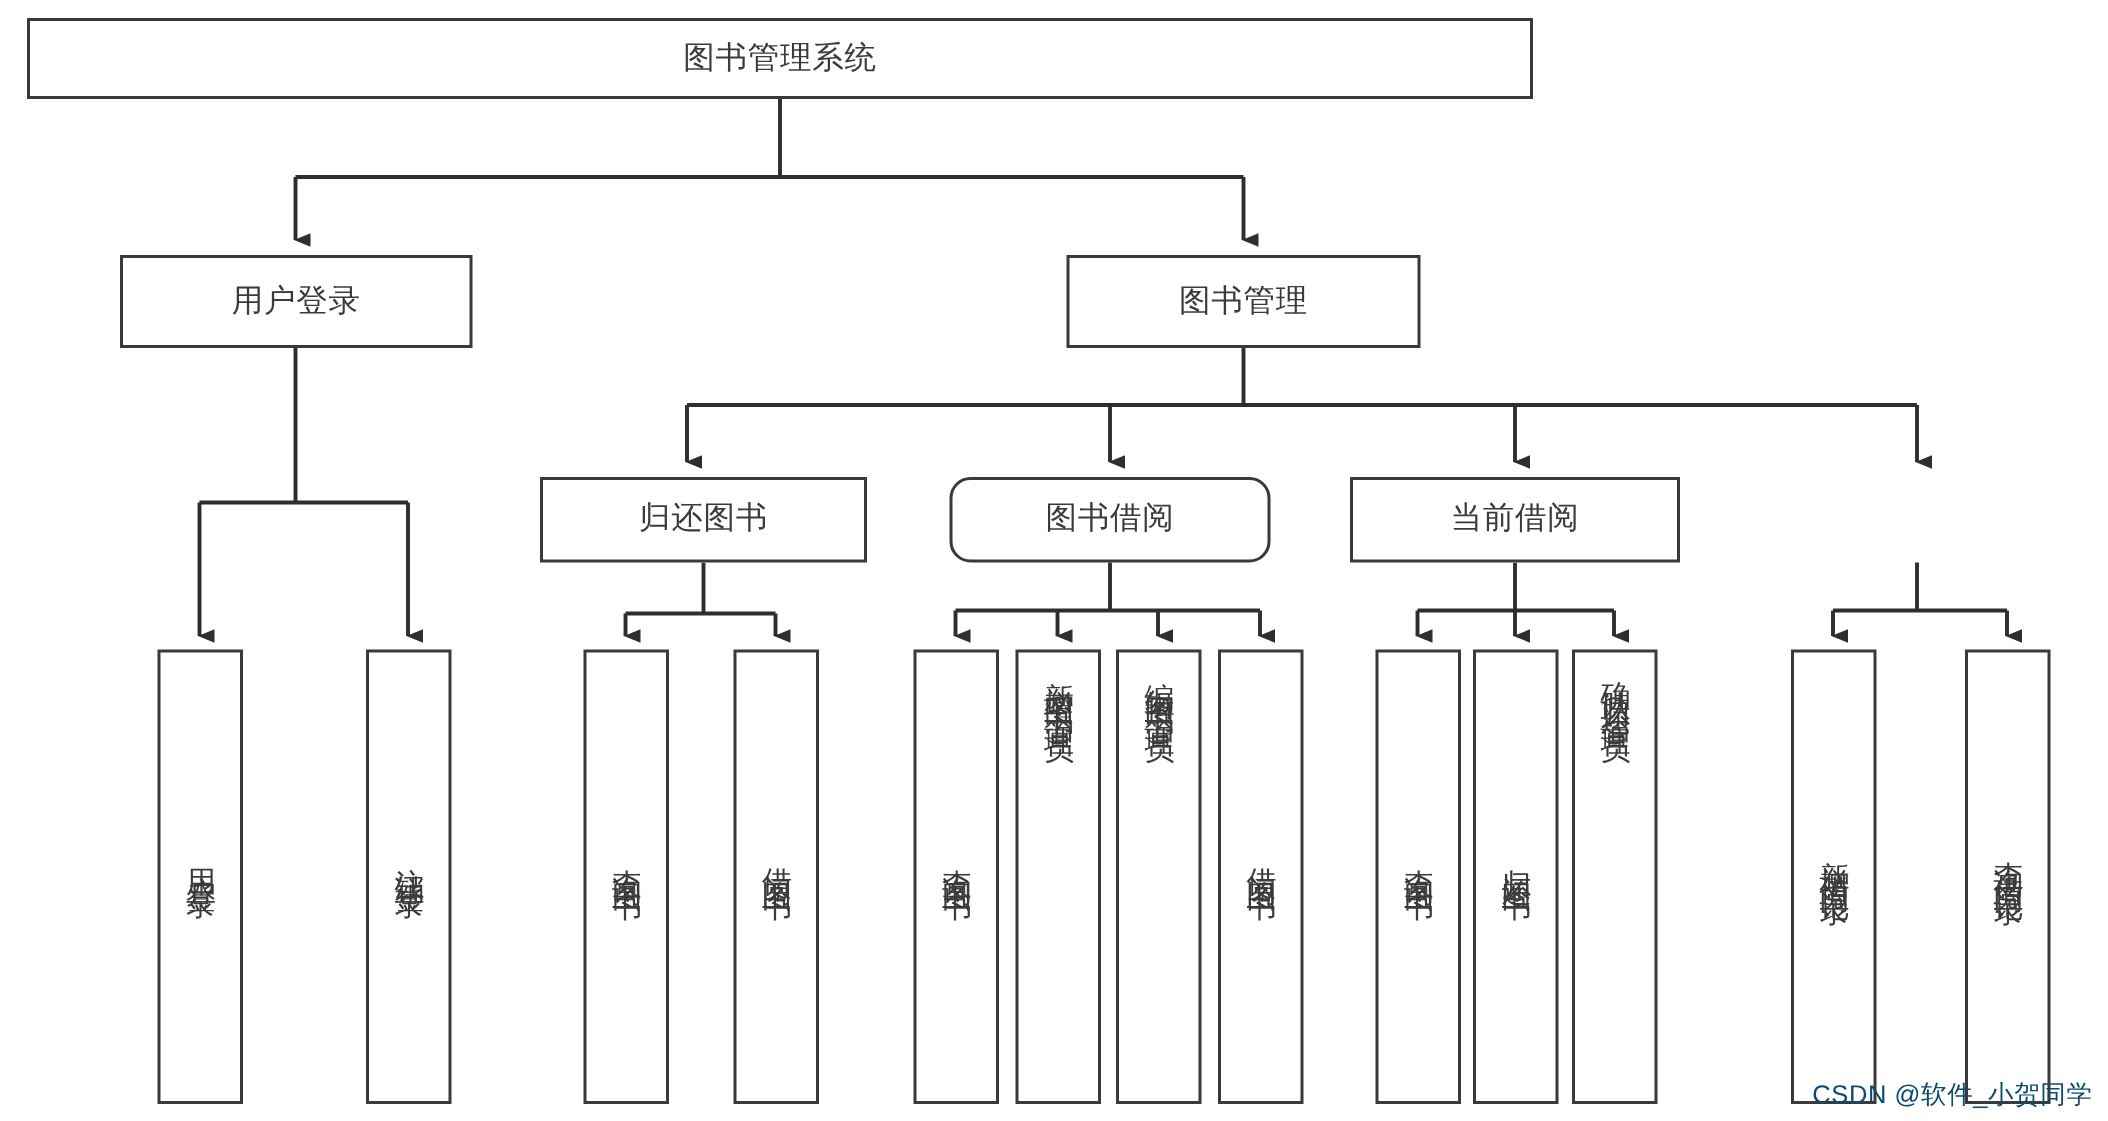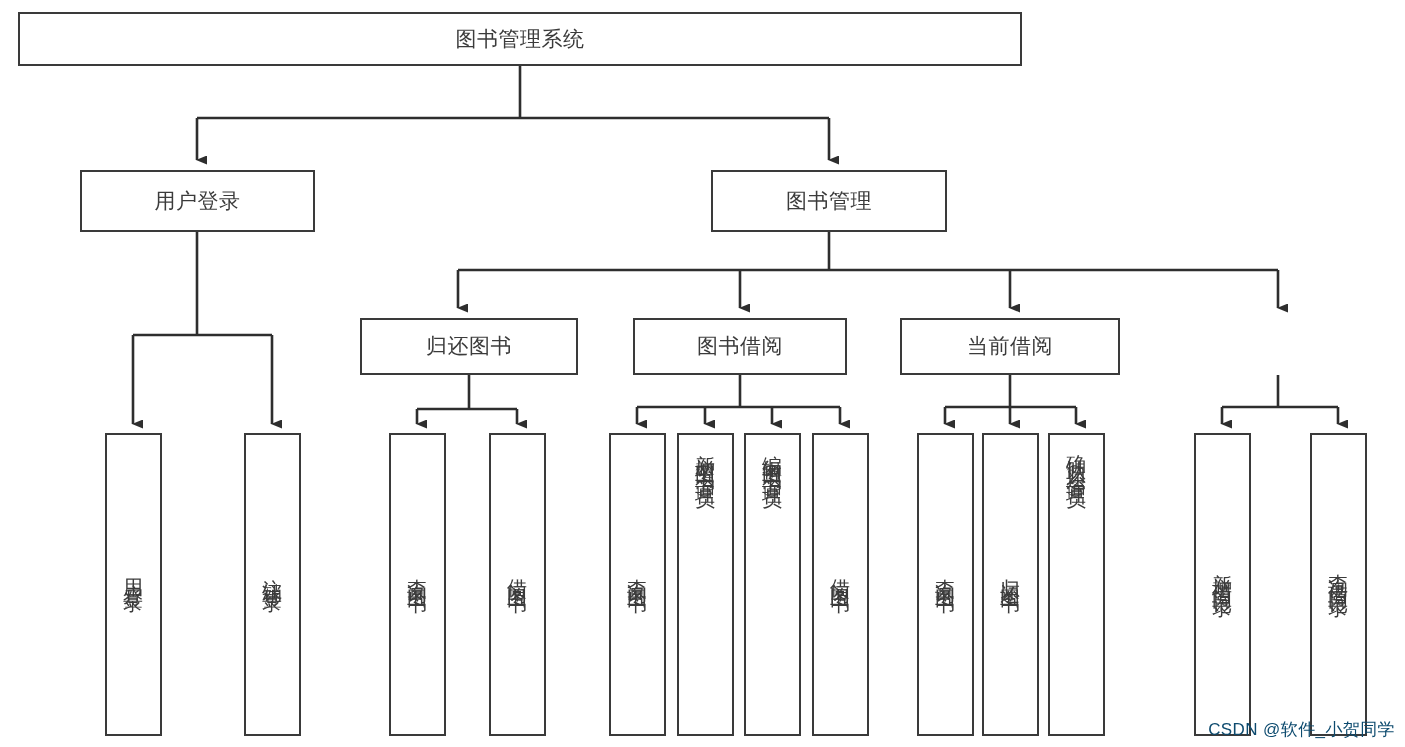--- a/index.html
+++ b/index.html
@@ -136,21 +136,21 @@
   <div class="node" style="left:80px; top:170px; width:235px; height:62px;">
     <span class="node-label">用户登录</span>
   </div>
   <div class="node" style="left:711px; top:170px; width:236px; height:62px;">
     <span class="node-label">图书管理</span>
   </div>
 
   <div class="node" style="left:360px; top:318px; width:218px; height:57px;">
     <span class="node-label">归还图书</span>
   </div>
-  <div class="node" style="left:633px; top:318px; width:214px; height:57px;">
+  <div class="node" style="left:633px; top:318px; width:214px; height:57px;border-radius:14px;">
     <span class="node-label">图书借阅</span>
   </div>
   <div class="node" style="left:900px; top:318px; width:220px; height:57px;">
     <span class="node-label">当前借阅</span>
   </div>
 
   <div class="node leaf align-mid" style="left:105px; top:433px; width:57px; height:303px;">
     <span class="node-label" style="margin-top: 128px;">用户登录</span>
   </div>
   <div class="node leaf align-mid" style="left:244px; top:433px; width:57px; height:303px;">

